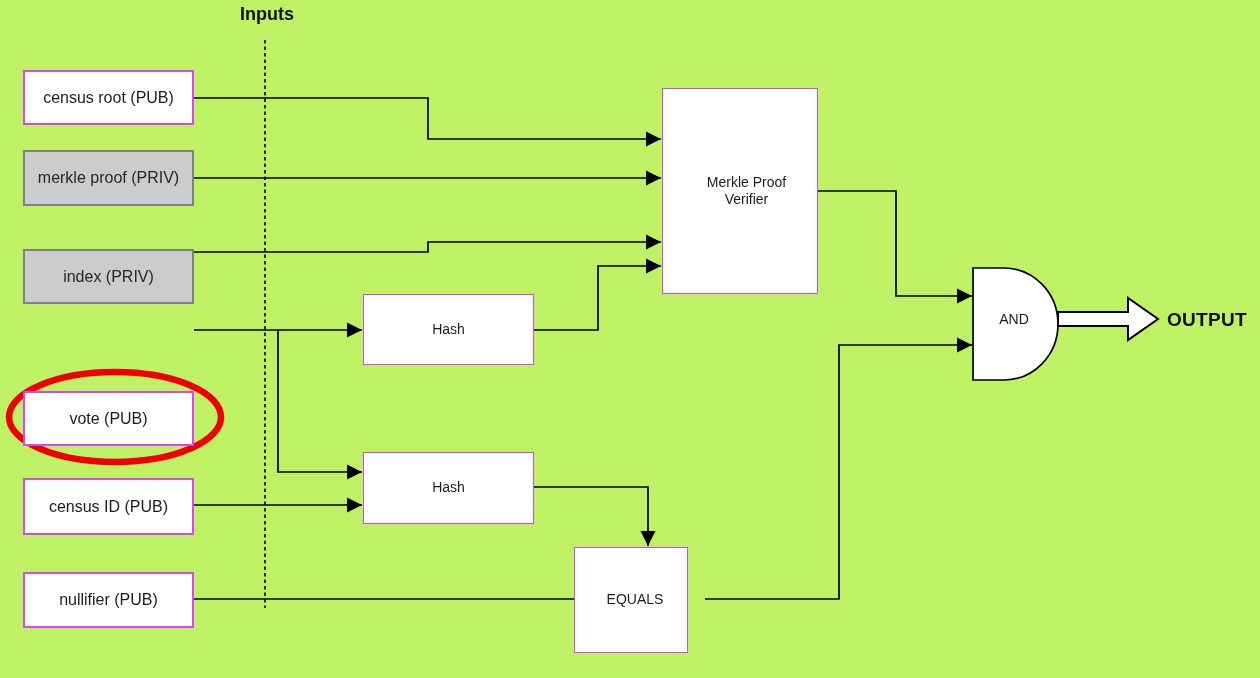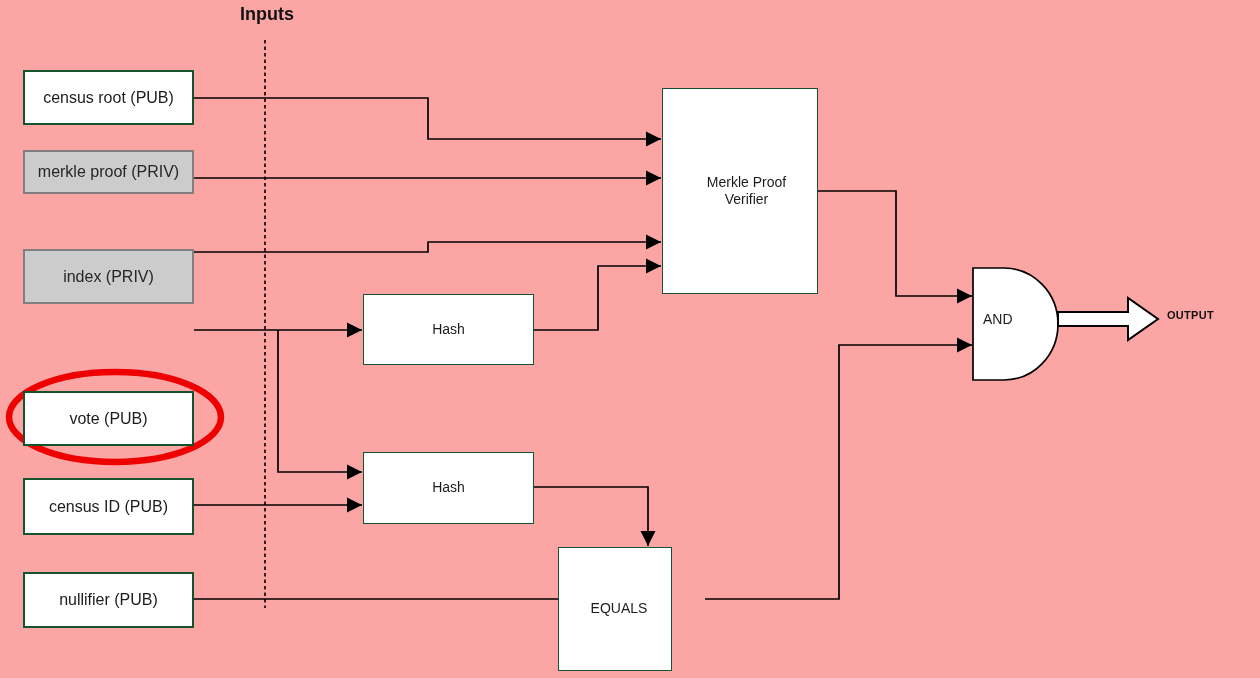--- a/index.html
+++ b/index.html
@@ -1,62 +1,62 @@
 <!DOCTYPE html>
 <html><head>
 <meta charset="utf-8">
 <style>
   html,body{margin:0;padding:0;background:#ffffff;}
   #canvas{
     position:relative;
     width:1260px;height:678px;
-    background:#fca5a5;
+    background:#bef264;
     font-family:"Liberation Sans","DejaVu Sans",sans-serif;
     color:#1c1c1c;
     overflow:hidden;
   }
   #wires{position:absolute;left:0;top:0;width:1260px;height:678px;}
   .node{
     position:absolute;
     display:flex;align-items:center;justify-content:center;
     text-align:center;
     background:#ffffff;
-    border:2px solid #14532d;
+    border:2px solid #d946ef;
     box-sizing:border-box;
     font-size:16px;line-height:1.25;
   }
   .node.priv{background:#cccccc;border-color:#808080;color:#262626;}
   .node.proc{border-width:1.6px;font-size:14px;}
   .inner-label{display:block;}
   #mpv .inner-label{width:110px;}
   #lbl-inputs{
     position:absolute;left:197px;top:4px;width:140px;
     text-align:center;font-size:18px;font-weight:bold;color:#111;
   }
   #lbl-output{
     position:absolute;left:1167px;top:309px;width:90px;
-    font-size:11px;font-weight:bold;letter-spacing:.3px;color:#111;
+    font-size:19px;font-weight:bold;letter-spacing:.3px;color:#111;
   }
   #lbl-and{
     position:absolute;left:983px;top:311px;width:62px;
-    font-size:14px;color:#1c1c1c;
+    text-align:center;font-size:14px;color:#1c1c1c;
   }
   
   #census   {left:23px;top:70px; width:171px;height:55px;}
-  #mproof   {left:23px;top:150px;width:171px;height:44px;}
+  #mproof   {left:23px;top:150px;width:171px;height:56px;}
   #index    {left:23px;top:225px;width:171px;height:55px;margin-top:24px;}
   #secret   {left:23px;top:302px;width:171px;height:56px;}
   #vote     {left:23px;top:391px;width:171px;height:55px;}
   #processid{left:23px;top:478px;width:171px;height:57px;}
   #nullifier{left:23px;top:572px;width:171px;height:56px;}
   
   #hash1 {left:363px;top:294px;width:171px;height:71px;}
   #hash2 {left:363px;top:452px;width:171px;height:72px;}
   #mpv   {left:662px;top:88px; width:156px;height:206px;padding-left:13px;}
-  #equals{left:558px;top:547px;width:114px;height:124px;padding-left:8px;}
+  #equals{left:574px;top:547px;width:114px;height:106px;padding-left:8px;}
 </style>
 </head>
 <body>
 
 <div id="canvas">
 
   <svg id="wires" viewBox="0 0 1260 678" xmlns="http://www.w3.org/2000/svg">
     <defs>
       <marker id="arrow" viewBox="0 0 10 10" refX="10" refY="5" markerWidth="9" markerHeight="9" orient="auto-start-reverse">
         <path d="M0,0 L10,5 L0,10 Z" fill="#000"></path>

